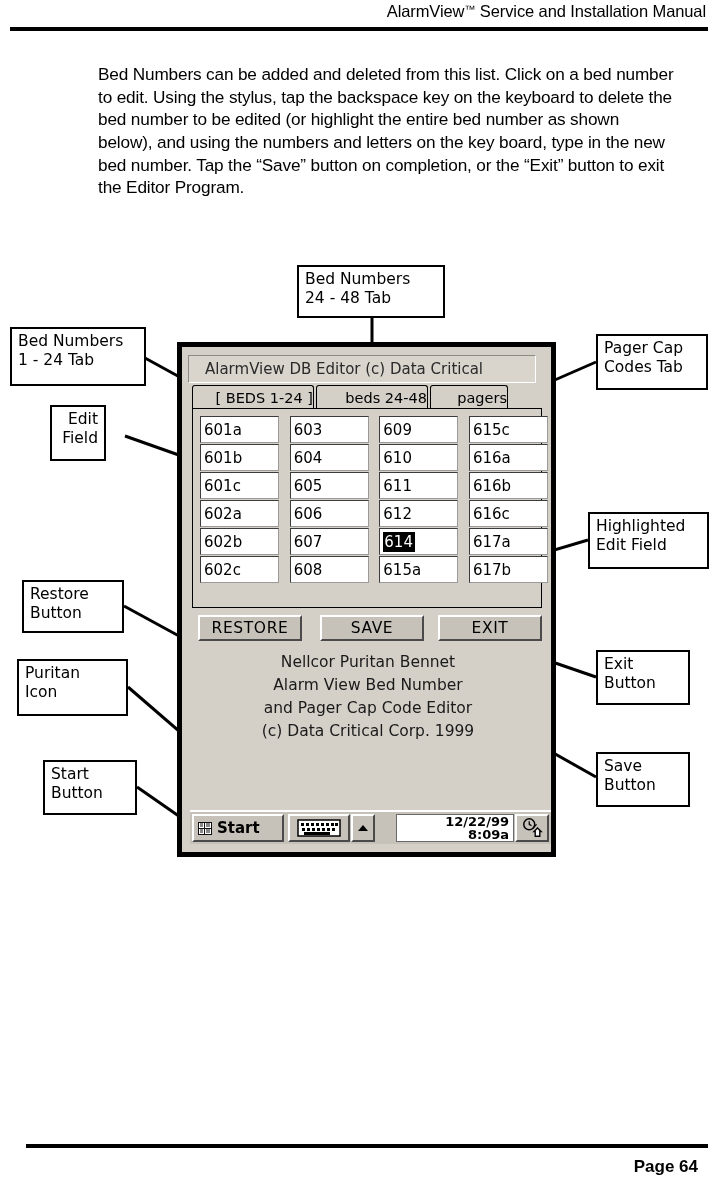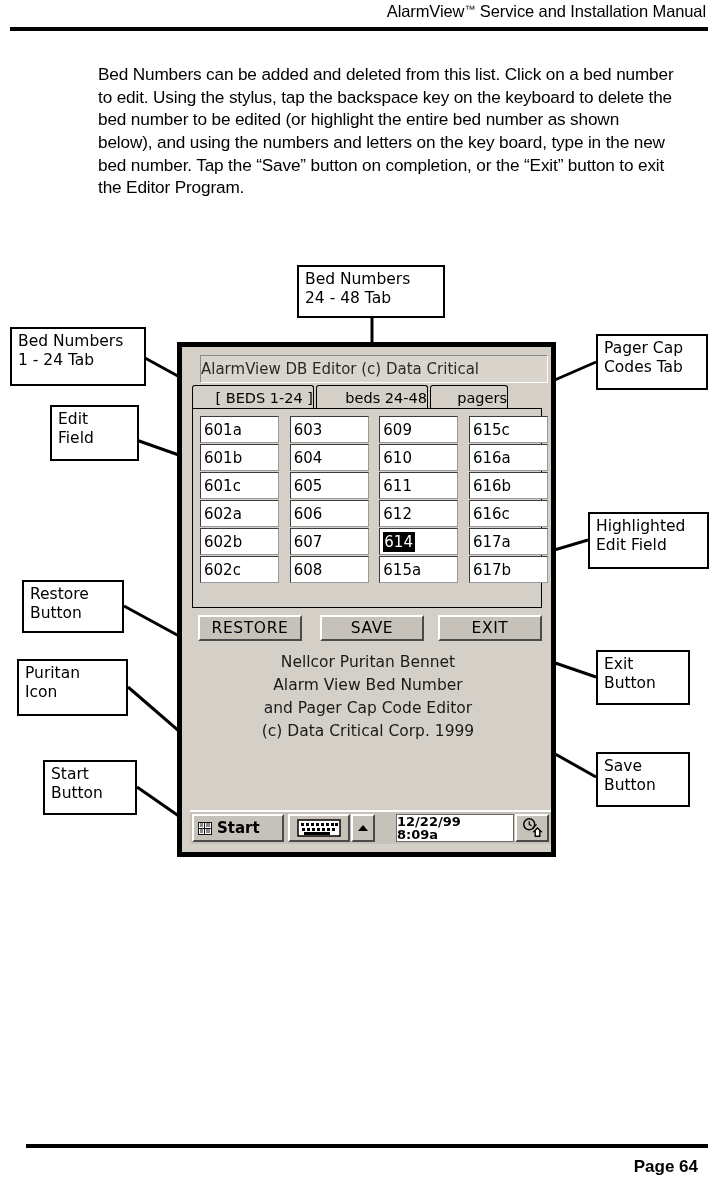--- a/index.html
+++ b/index.html
@@ -112,35 +112,35 @@
     left: 4px; top: 4px;
     width: 361px;
     height: 497px;
     background: #d4d0c8;
     box-sizing: border-box;
   }
 
   
   #app-titlebar {
     position: absolute;
-    left: 14px;
+    left: 2px;
     top: 4px;
     width: 348px;
     height: 28px;
     background: #d9d5cd;
     border: 1px solid #8a8a86;
     border-bottom-color: #fff;
     border-right-color: #fff;
     box-sizing: border-box;
     font-family: "DejaVu Sans", sans-serif;
     font-size: 15px;
     color: #2a2a2a;
     display: flex;
     align-items: center;
-    padding-left: 0;
+    padding-left: 16px;
     white-space: nowrap;
   }
 
   
   #tab-strip {
     position: absolute;
     left: 6px;
     top: 34px;
     width: 350px;
     height: 24px;
@@ -310,20 +310,21 @@
   }
   #taskbar-gap { flex: 1; }
   #clock-area {
     width: 118px;
     margin: 2px 0 2px 0;
     background: #ffffff;
     border: 1.5px solid #6a6a6a;
     box-sizing: border-box;
     display: flex;
     flex-direction: column;
+    align-items: flex-end;
     justify-content: center;
     padding-right: 4px;
     font-family: "DejaVu Sans", sans-serif;
     font-size: 13px;
     font-weight: bold;
     line-height: 13.5px;
   }
   #tray-icon-area {
     width: 34px;
     margin: 2px 2px 2px 1px;
@@ -369,21 +370,21 @@
 
       <line x1="596" y1="427" x2="529" y2="404"></line>
 
       <line x1="596" y1="527" x2="385" y2="408"></line>
     </g>
   </svg>
 
   <div class="callout" style="left:10px; top:77px; width:136px; height:59px;">Bed Numbers
 1 - 24 Tab</div>
 
-  <div class="callout" style="left:50px; top:155px; width:89px; height:56px; text-align:left;">Edit
+  <div class="callout" style="left:50px; top:155px; width:56px; height:56px; text-align:right;">Edit
 Field</div>
 
   <div class="callout" style="left:22px; top:330px; width:102px; height:53px;">Restore
 Button</div>
 
   <div class="callout" style="left:17px; top:409px; width:111px; height:57px;">Puritan
 Icon</div>
 
   <div class="callout" style="left:43px; top:510px; width:94px; height:55px;">Start
 Button</div>

